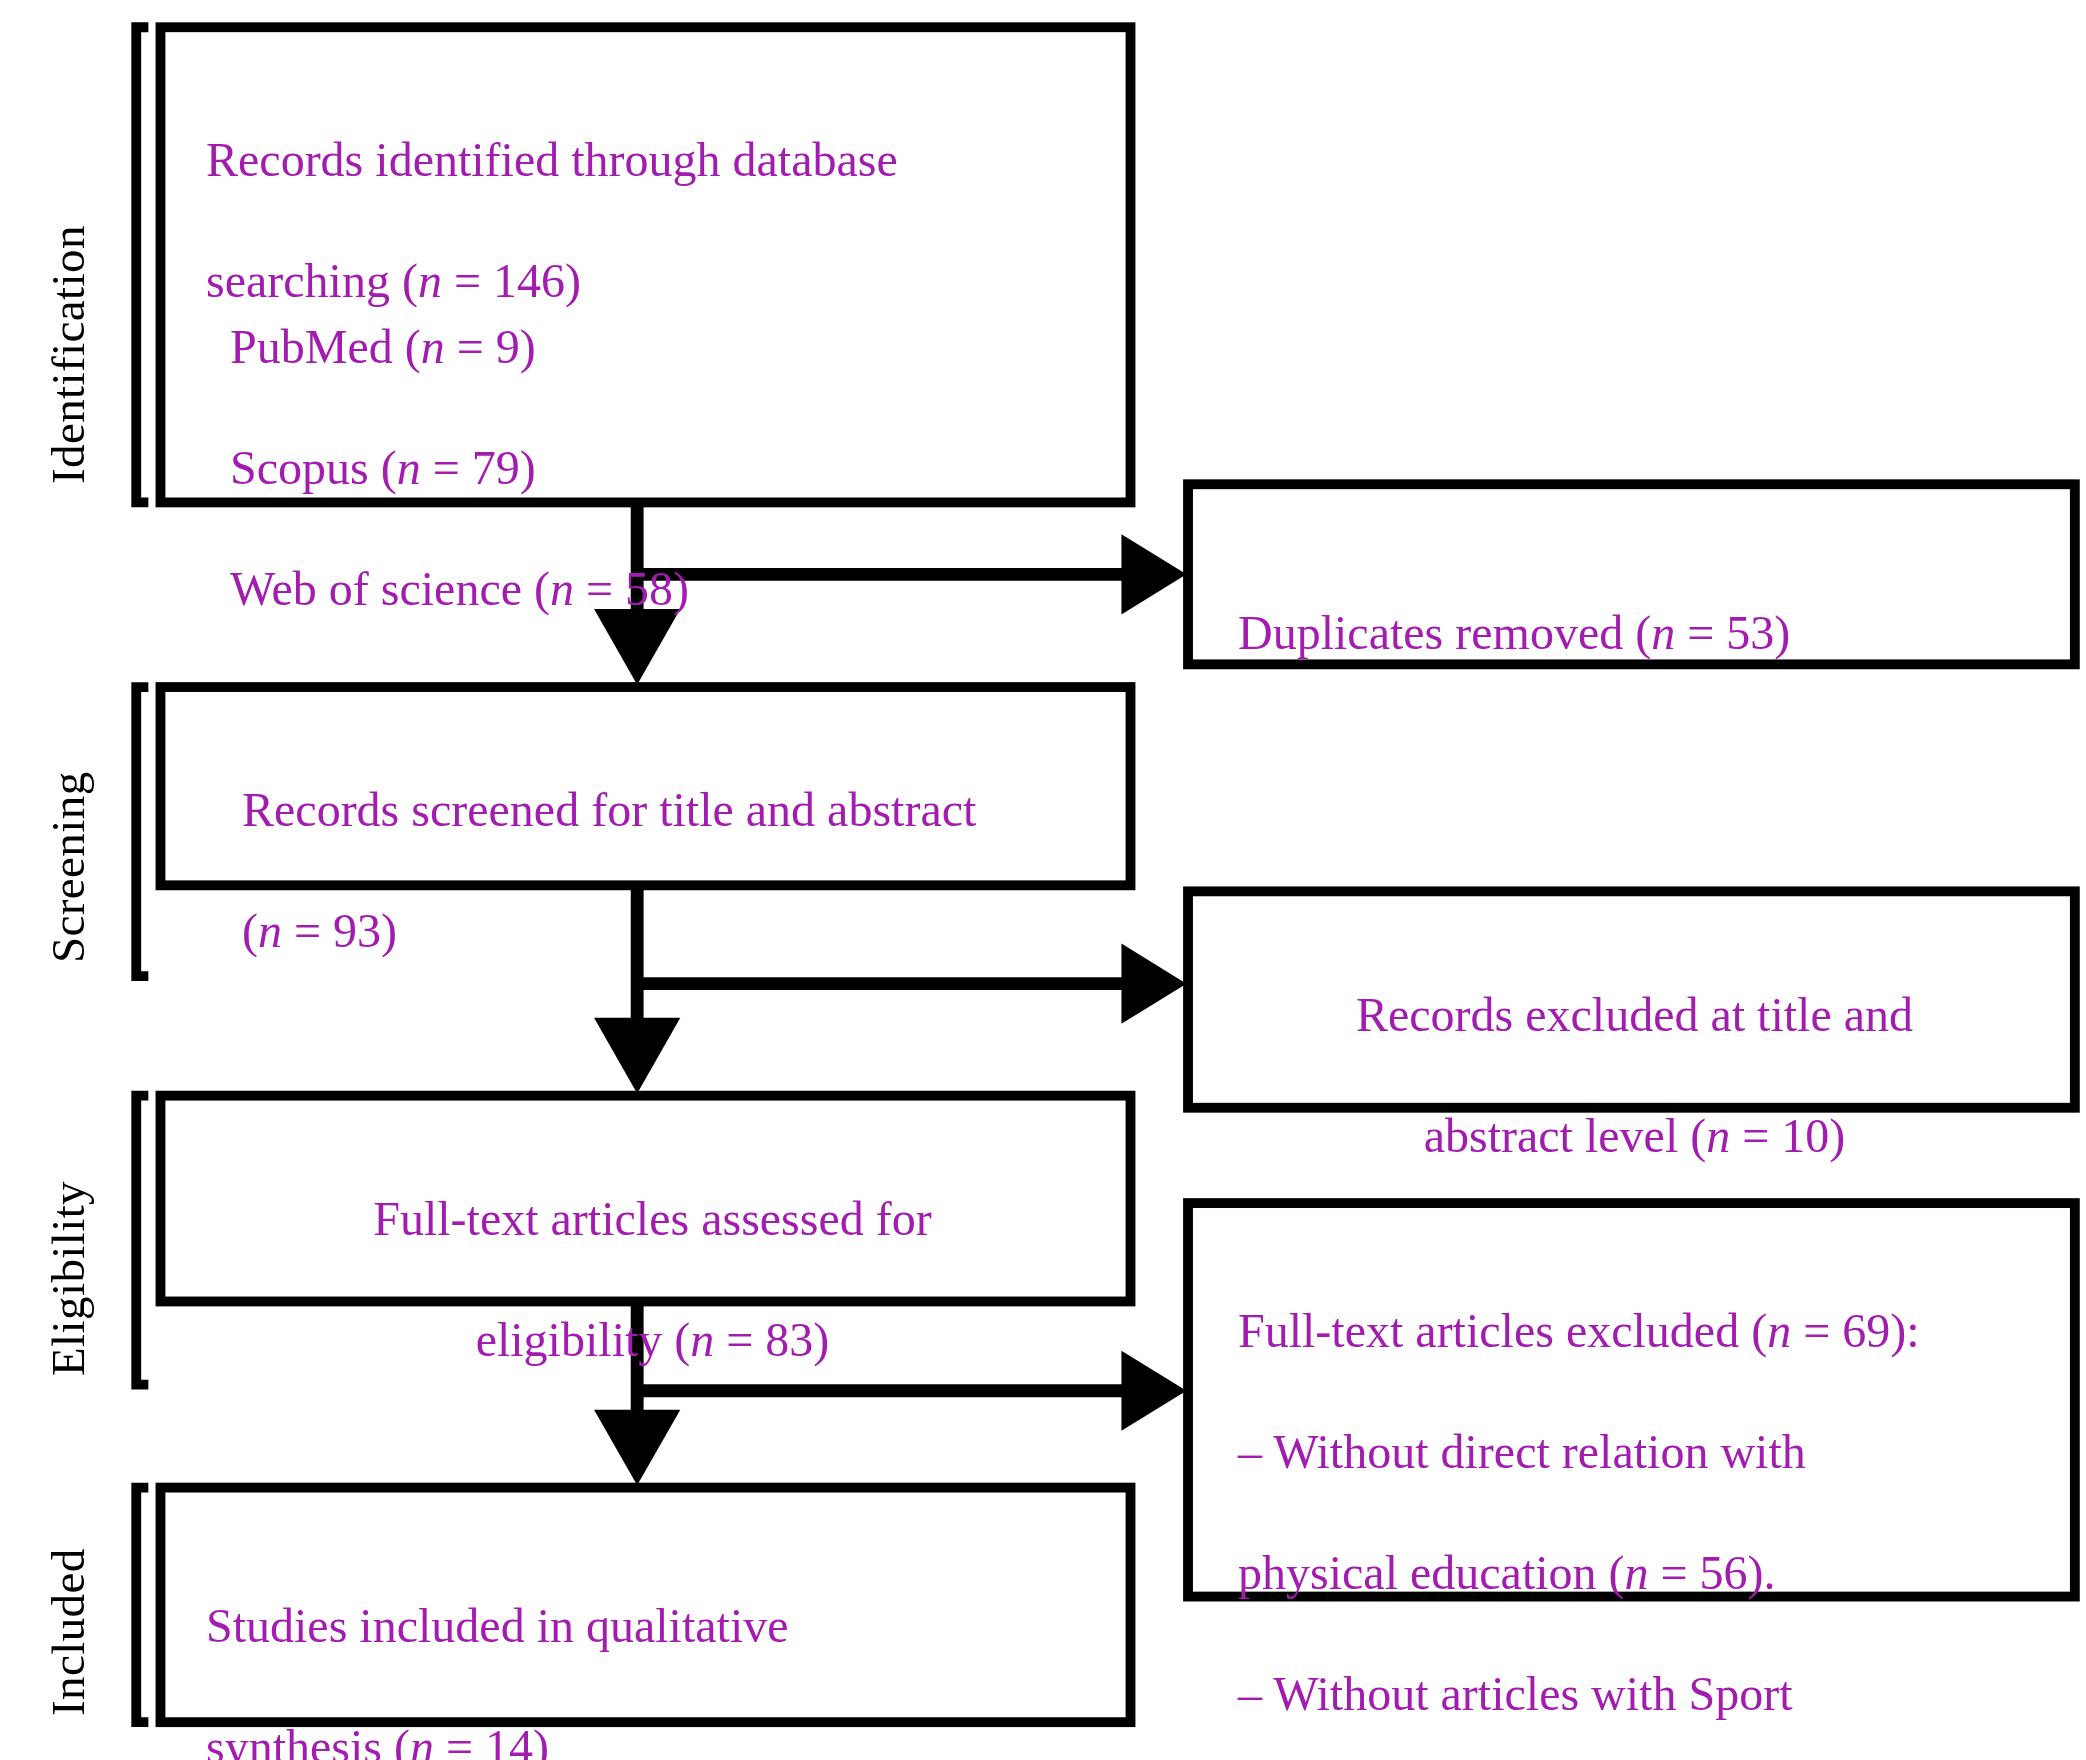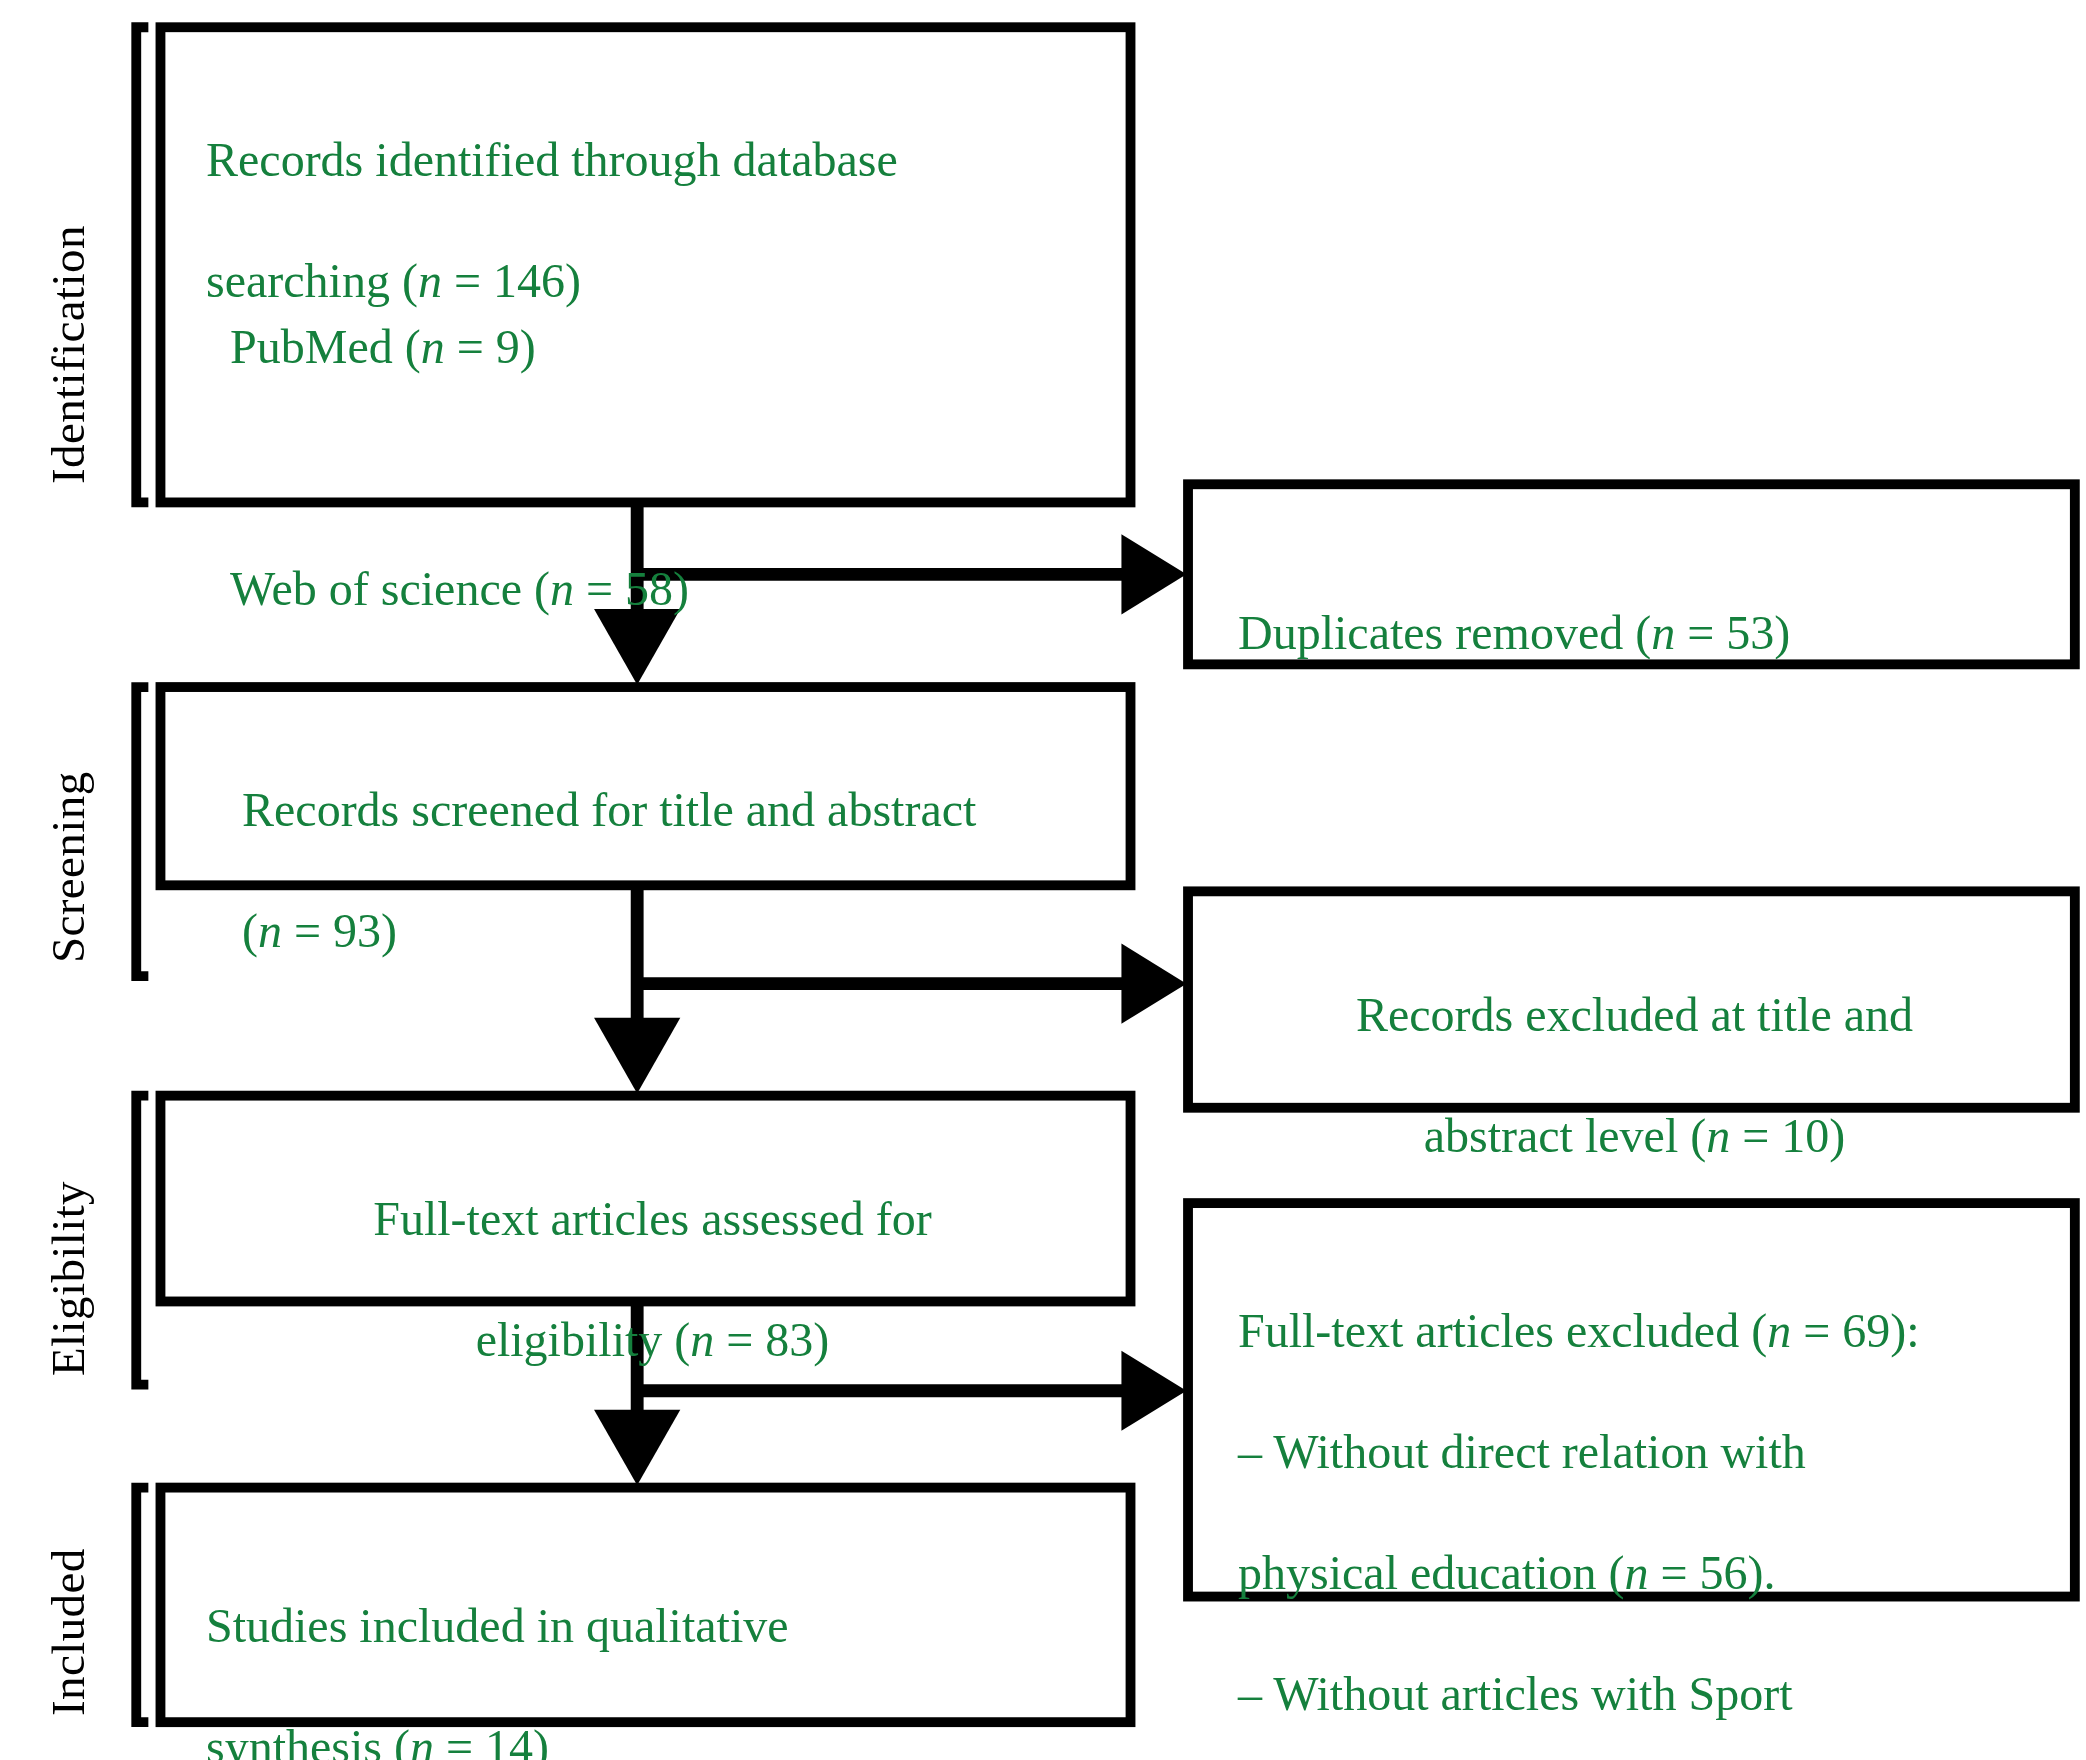--- a/index.html
+++ b/index.html
@@ -28,21 +28,21 @@
     font-family: "Liberation Serif", "DejaVu Serif", serif;
     font-size: 47px;
     line-height: 1;
     white-space: nowrap;
     transform-origin: 0 0;
     transform: rotate(-90deg);
     letter-spacing: 0.4px;
   }
   .node-text {
     position: absolute;
-    color: #15803d;
+    color: #a21caf;
     font-family: "Liberation Serif", "DejaVu Serif", serif;
     font-size: 48px;
     line-height: 1.26;
     white-space: pre-line;
   }
   .node-text .n {
     font-style: italic;
   }
 </style>
 </head>
@@ -108,21 +108,21 @@
 
   <div class="stage-label" style="left:45px; top:1716px;">Included</div>
 
   <div class="node-text" style="left:206px; top:70px; width:893px;">
     <span>Records identified through database</span><br>
     <span>searching (<span class="n">n</span> = 146)</span>
   </div>
 
   <div class="node-text" style="left:206px; top:257px; width:893px;margin-left:24px;">
     <span>PubMed (<span class="n">n</span> = 9)</span><br>
-    <br>
+    <span>Scopus (<span class="n">n</span> = 79)</span><br>
     <span>Web of science (<span class="n">n</span> = 58)</span>
   </div>
 
   <div class="node-text" style="left:206px; top:720px; width:908px;margin-left:36px;">
     <span>Records screened for title and abstract</span><br>
     <span>(<span class="n">n</span> = 93)</span>
   </div>
 
   <div class="node-text" style="left:206px; top:1129px; width:893px;text-align:center;">
     <span>Full-text articles assessed for</span><br>

